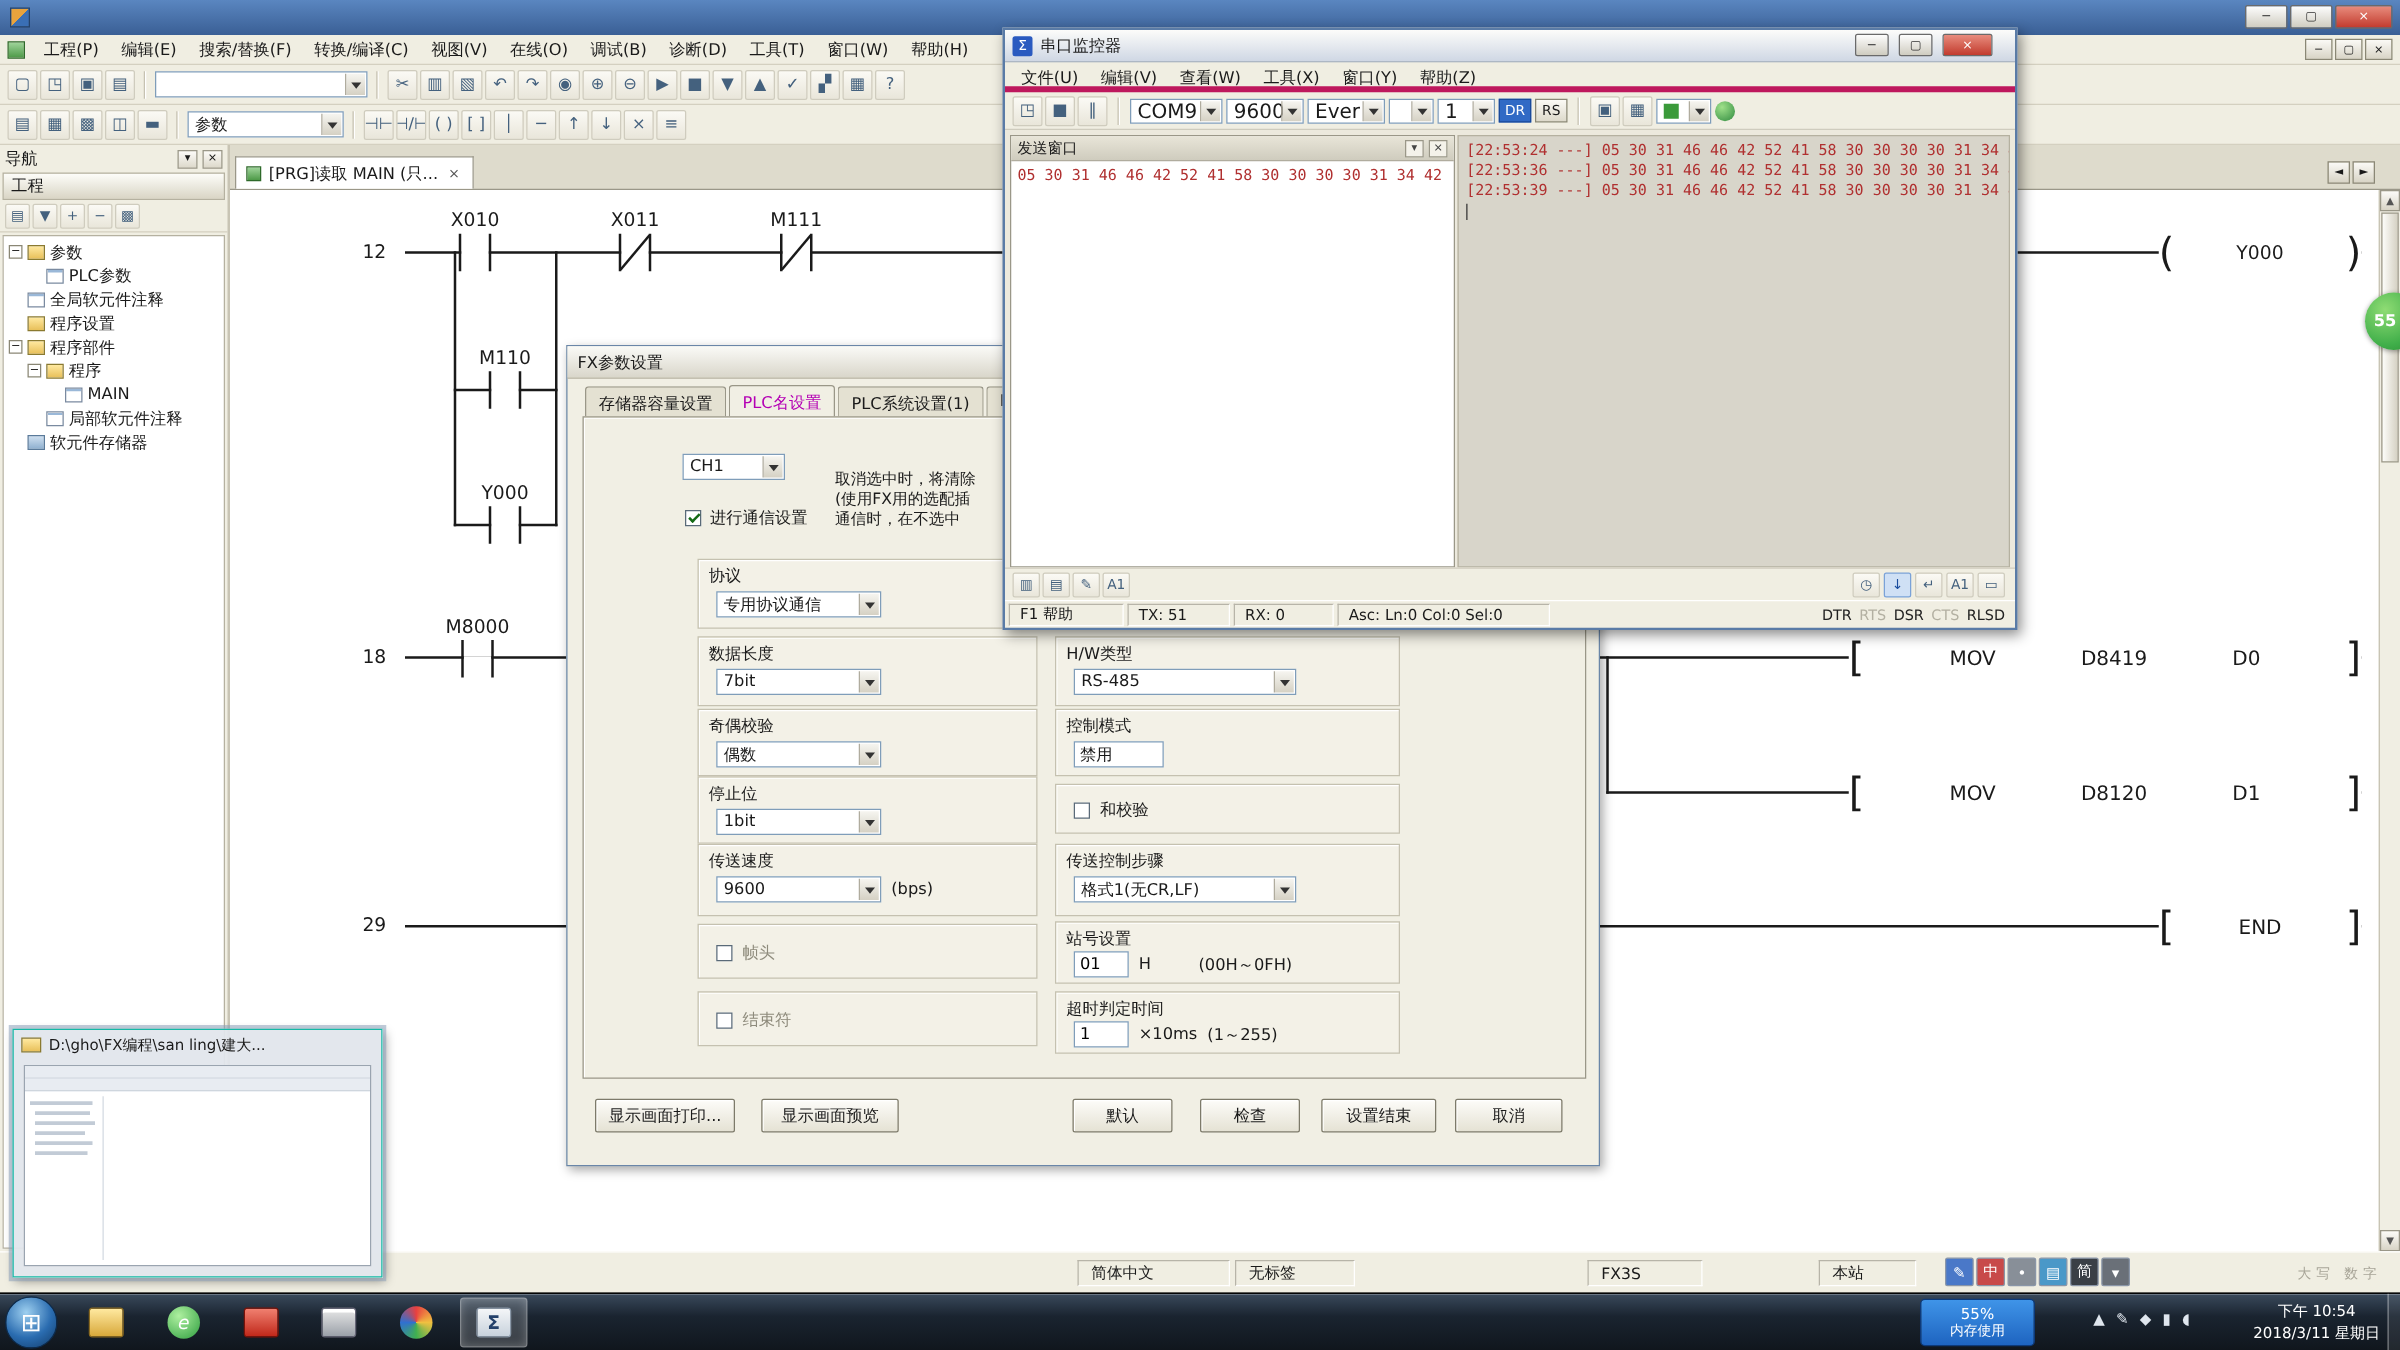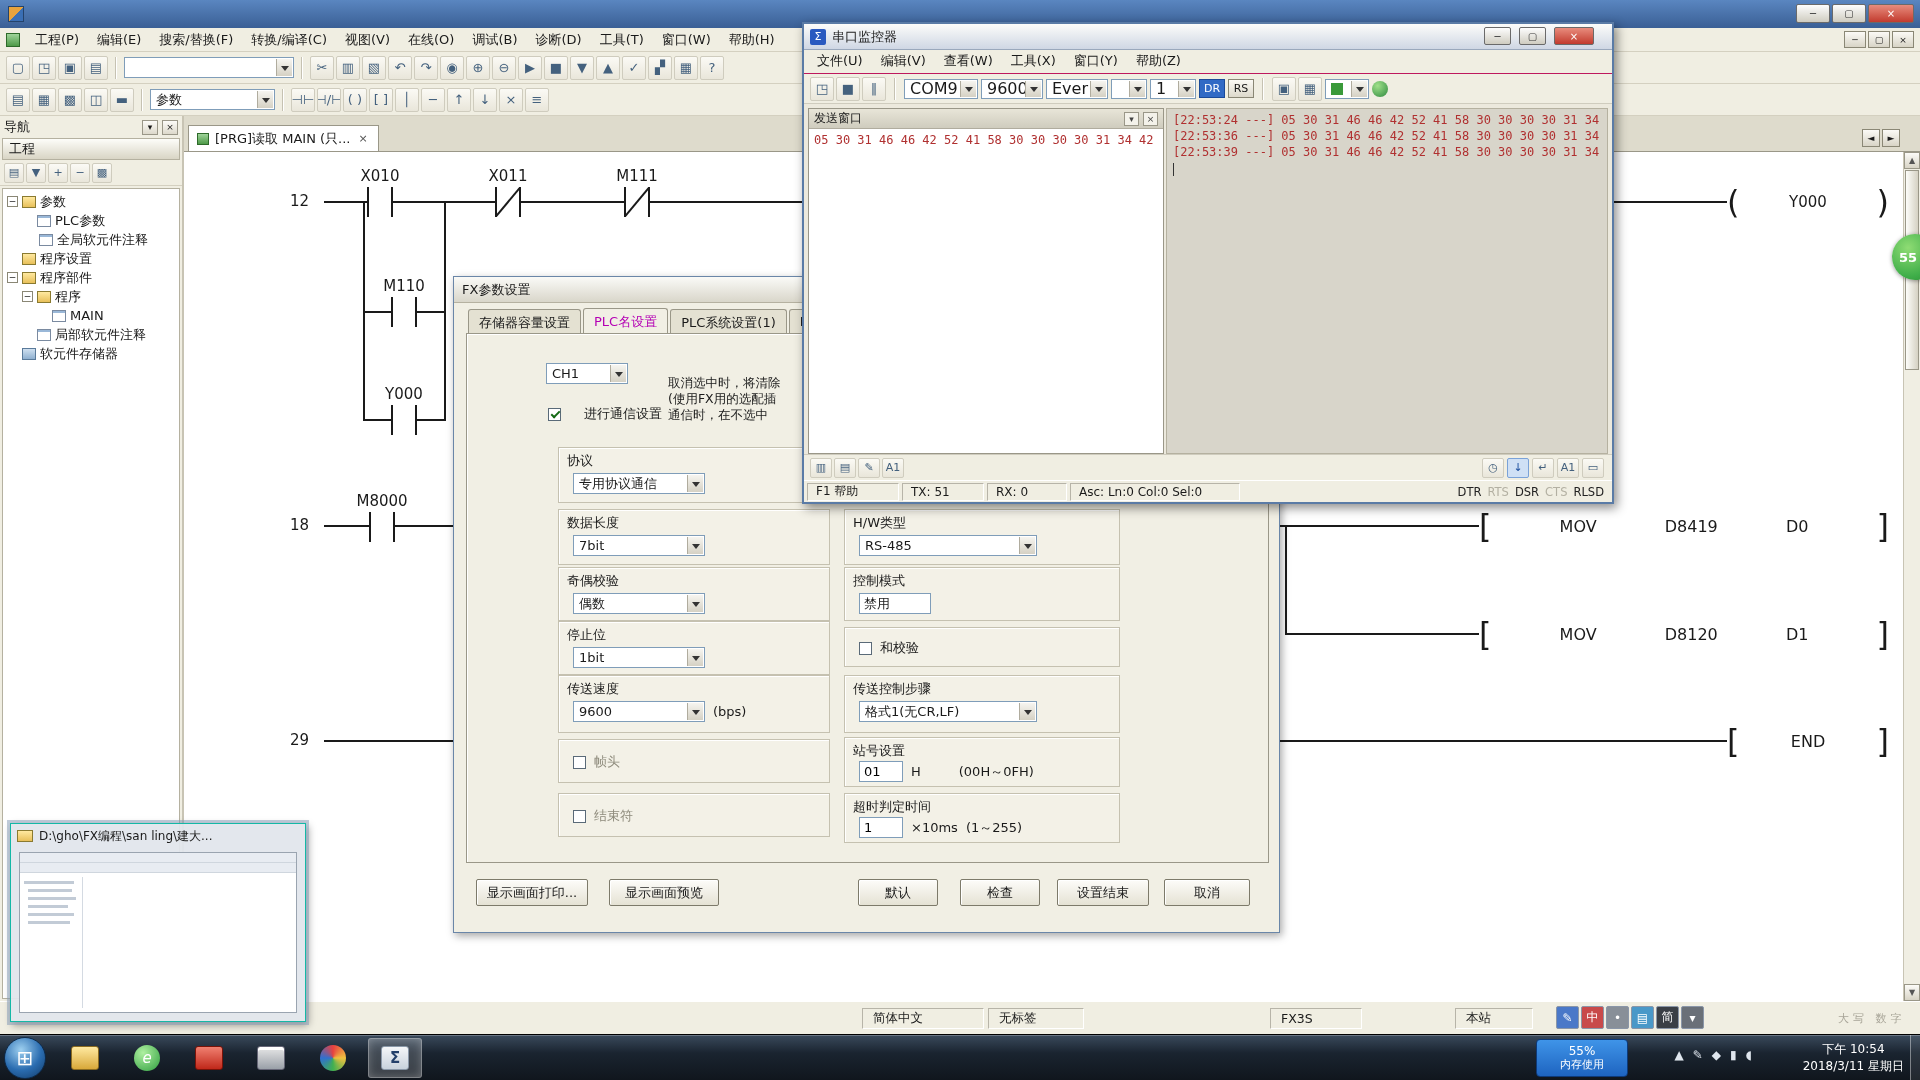--- a/index.html
+++ b/index.html
@@ -87,21 +87,21 @@
 .fld{background:#fff;border:1px solid #7f9db9;height:21px;font-size:13px;padding:0 4px;display:flex;align-items:center}
 .fx-btn{position:absolute;top:602px;height:27px;background:linear-gradient(#fdfcf9,#e5e2d4);border:1px solid #7d7a6a;box-shadow:inset 1px 1px 0 #fff;border-radius:2px;display:flex;align-items:center;justify-content:center;font-size:13px}
 input.tin{background:#fff;border:1px solid #7f9db9;height:21px;font-size:13px;padding:0 4px;font-family:inherit}
 
 .serial{position:absolute;left:802px;top:22px;width:812px;height:482px;background:#ece9dd;border:2px solid #5a7ba6;box-shadow:3px 4px 10px rgba(0,0,0,.45);z-index:40}
 .sw-title{position:absolute;left:0;top:0;right:0;height:26px;background:linear-gradient(#fcfcfa,#cfd7e4);border-bottom:1px solid #9aa8bc;display:flex;align-items:center;gap:6px;padding:0 6px;font-size:13px}
 .sigma-ico{width:16px;height:16px;background:#2a5ac0;color:#fff;font-size:11px;display:flex;align-items:center;justify-content:center;border-radius:2px}
 .sw-controls{position:absolute;right:18px;top:3px;display:flex;gap:8px}
 .sw-controls .win-btn{width:27px;height:18px}
 .sw-controls .win-btn.close{width:40px}
-.sw-menubar{position:absolute;left:0;top:26px;right:0;height:24px;display:flex;align-items:flex-end;padding-left:4px;border-bottom:1px solid #be185d;background:#f0eee2}
+.sw-menubar{position:absolute;left:0;top:26px;right:0;height:24px;display:flex;align-items:flex-start;padding-left:4px;border-bottom:5px solid #be185d;background:#f0eee2}
 .sw-toolbar{position:absolute;left:0;top:50px;right:0;height:30px;display:flex;align-items:center;gap:3px;padding-left:6px;background:#f0eee2;border-bottom:1px solid #cfccbe}
 .sw-toolbar .c-combo{height:20px;font-size:16px}
 .sig-btn{width:26px;height:19px;border:1px solid #8a8775;background:linear-gradient(#fbfaf5,#ddd9cb);font-size:11px;display:flex;align-items:center;justify-content:center}
 .sig-btn.active{background:#316ac5;color:#fff;border-color:#1a4a9a}
 .send-panel{position:absolute;left:4px;top:84px;width:356px;bottom:48px;border:1px solid #9a9788;background:#fff}
 .sp-head{height:20px;background:linear-gradient(#e8e5d8,#cfccbe);border-bottom:1px solid #b0ac9e;display:flex;align-items:center;padding:0 5px;font-size:12px;gap:4px}
 .sp-head .sp{flex:1}
 .sp-mini{width:15px;height:14px;border:1px solid #9a9788;background:#f4f2ea;font-size:9px;display:flex;align-items:center;justify-content:center;color:#444}
 .hex{font-family:"DejaVu Sans Mono",monospace;font-size:12px;color:#b03030;white-space:nowrap}
 .rx-area{position:absolute;left:362px;top:84px;right:4px;bottom:48px;background:#d8d5ca;border:1px solid #b5b1a0;padding:4px 6px;overflow:hidden}
@@ -259,21 +259,21 @@
       <div class="tree">
         <div class="tree-row" style="padding-left:4px">
           <span class="exp">−</span>
           <span class="ticon"></span>
           <span>参数</span>
         </div>
         <div class="tree-row" style="padding-left:34px">
           <span class="ticon doc"></span>
           <span>PLC参数</span>
         </div>
-        <div class="tree-row" style="padding-left:36px">
+        <div class="tree-row" style="padding-left:19px">
           <span class="ticon doc"></span>
           <span>全局软元件注释</span>
         </div>
         <div class="tree-row" style="padding-left:19px">
           <span class="ticon"></span>
           <span>程序设置</span>
         </div>
         <div class="tree-row" style="padding-left:4px">
           <span class="exp">−</span>
           <span class="ticon"></span>
@@ -430,21 +430,21 @@
       <div class="fx-tab active">PLC名设置</div>
       <div class="fx-tab">PLC系统设置(1)</div>
       <div class="fx-tab">PLC</div>
     </div>
     <div class="fx-panel"></div>
 
     <div class="c-combo" style="position:absolute;left:92px;top:86px;width:82px">
       <span>CH1</span>
       <span class="arr"></span>
     </div>
-    <div style="position:absolute;left:94px;top:128px;display:flex;align-items:center;gap:23px">
+    <div style="position:absolute;left:94px;top:128px;display:flex;align-items:center;gap:7px">
       <span class="cbx on"></span>
       <span>进行通信设置</span>
     </div>
     <div style="position:absolute;left:214px;top:98px;font-size:12.5px;line-height:16px">
       <div>取消选中时，将清除</div>
       <div>(使用FX用的选配插</div>
       <div>通信时，在不选中</div>
     </div>
 
     <div class="grp" style="left:104px;top:170px;width:272px;height:56px">

